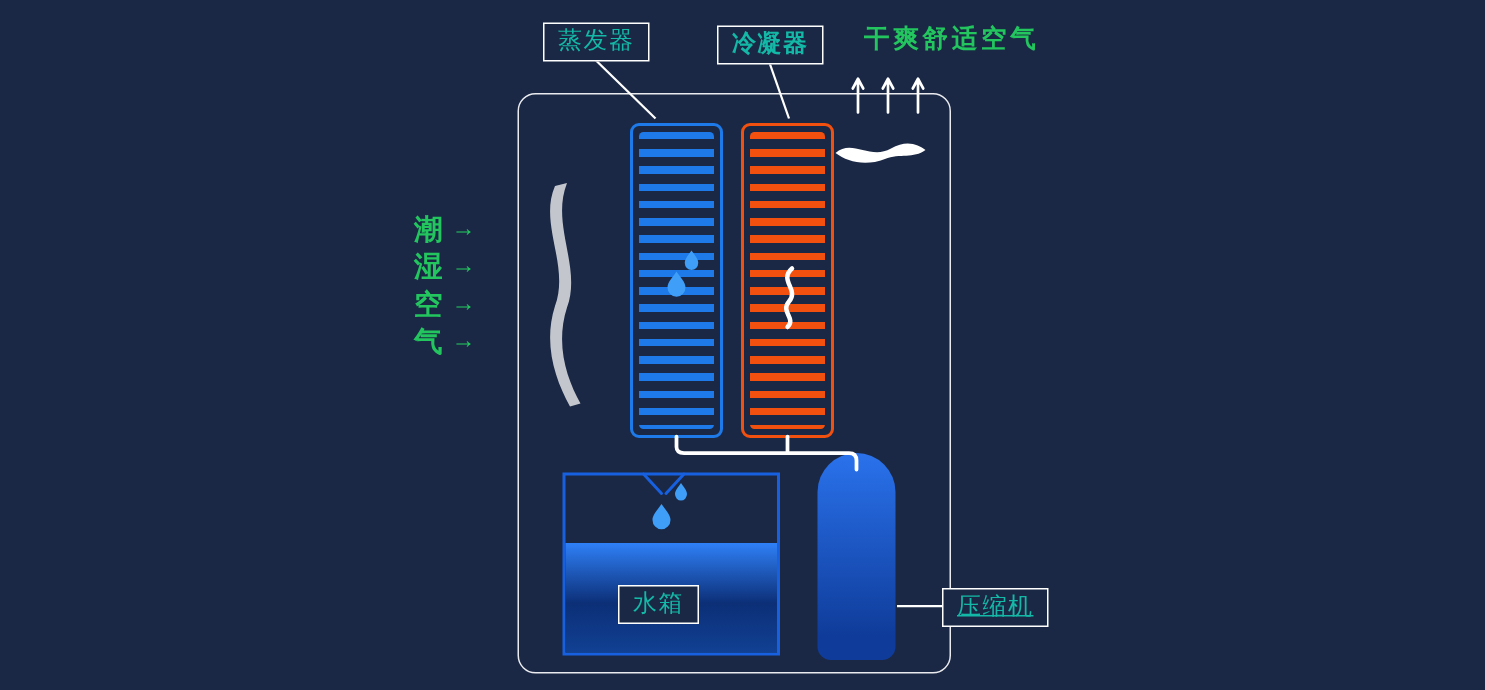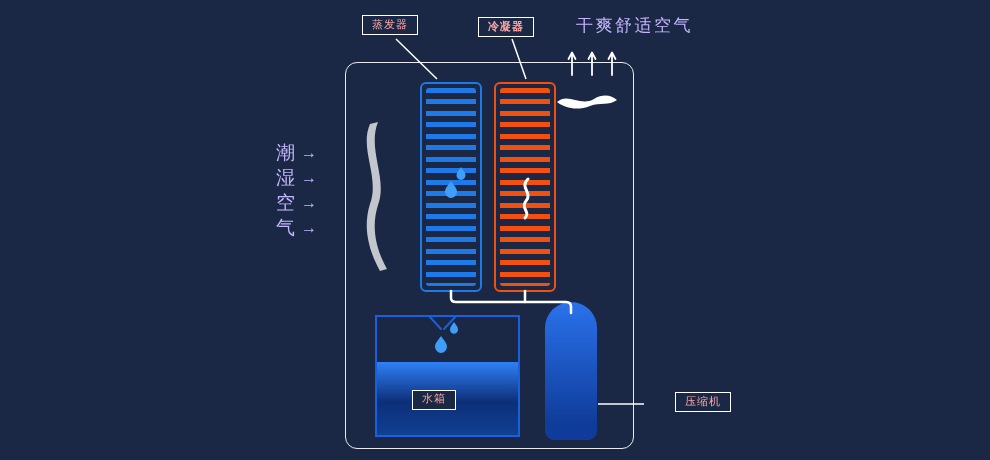--- a/index.html
+++ b/index.html
@@ -4,25 +4,25 @@
 <style>
   * { margin:0; padding:0; box-sizing:border-box; }
   html,body { background:#0e1730; }
   .stage {
     position:relative; width:990px; height:460px; overflow:hidden;
     background:var(--background,#1a2845);
     font-family:"Liberation Sans","DejaVu Sans",sans-serif; color:#fff;
   }
   .label-box {
     position:absolute; z-index:6; border:1.5px solid #fff;
-    background:var(--background,#1a2845); color:#fca5a5;
-    font-size:11px; line-height:1.25; padding:2px 9px;
+    background:var(--background,#1a2845); color:#14b8a6;
+    font-size:16px; line-height:1.25; padding:2px 9px;
     letter-spacing:1px; white-space:nowrap;
   }
-  .plain-label { position:absolute; z-index:6; color:#c4b5fd; white-space:nowrap; }
+  .plain-label { position:absolute; z-index:6; color:#22c55e; white-space:nowrap;font-weight:bold; }
   .dry-air { left:576px; top:14px; font-size:17px; letter-spacing:2.5px; }
   .humid-air { left:276px; top:140px; font-size:19px; }
   .humid-row { display:flex; align-items:center; height:25px; gap:6px; }
   .humid-row .arrow { font-size:16px; }
 
   .outline {
     position:absolute; left:345px; top:62px; width:289px; height:387px;
     border:1.5px solid rgba(245,246,248,.95); border-radius:12px;
   }
 
@@ -151,15 +151,15 @@
       <span class="arrow">→</span>
     </div>
     <div class="humid-row">
       <span>气</span>
       <span class="arrow">→</span>
     </div>
   </div>
 
   <div class="label-box" style="left:412px; top:390px;font-family:Liberation Mono, monospace;">水箱</div>
 
-  <div class="label-box" style="left:675px; top:392px;">压缩机</div>
+  <div class="label-box" style="left:628px; top:392px;text-decoration:underline;">压缩机</div>
 
 </div>
 
 </body></html>

